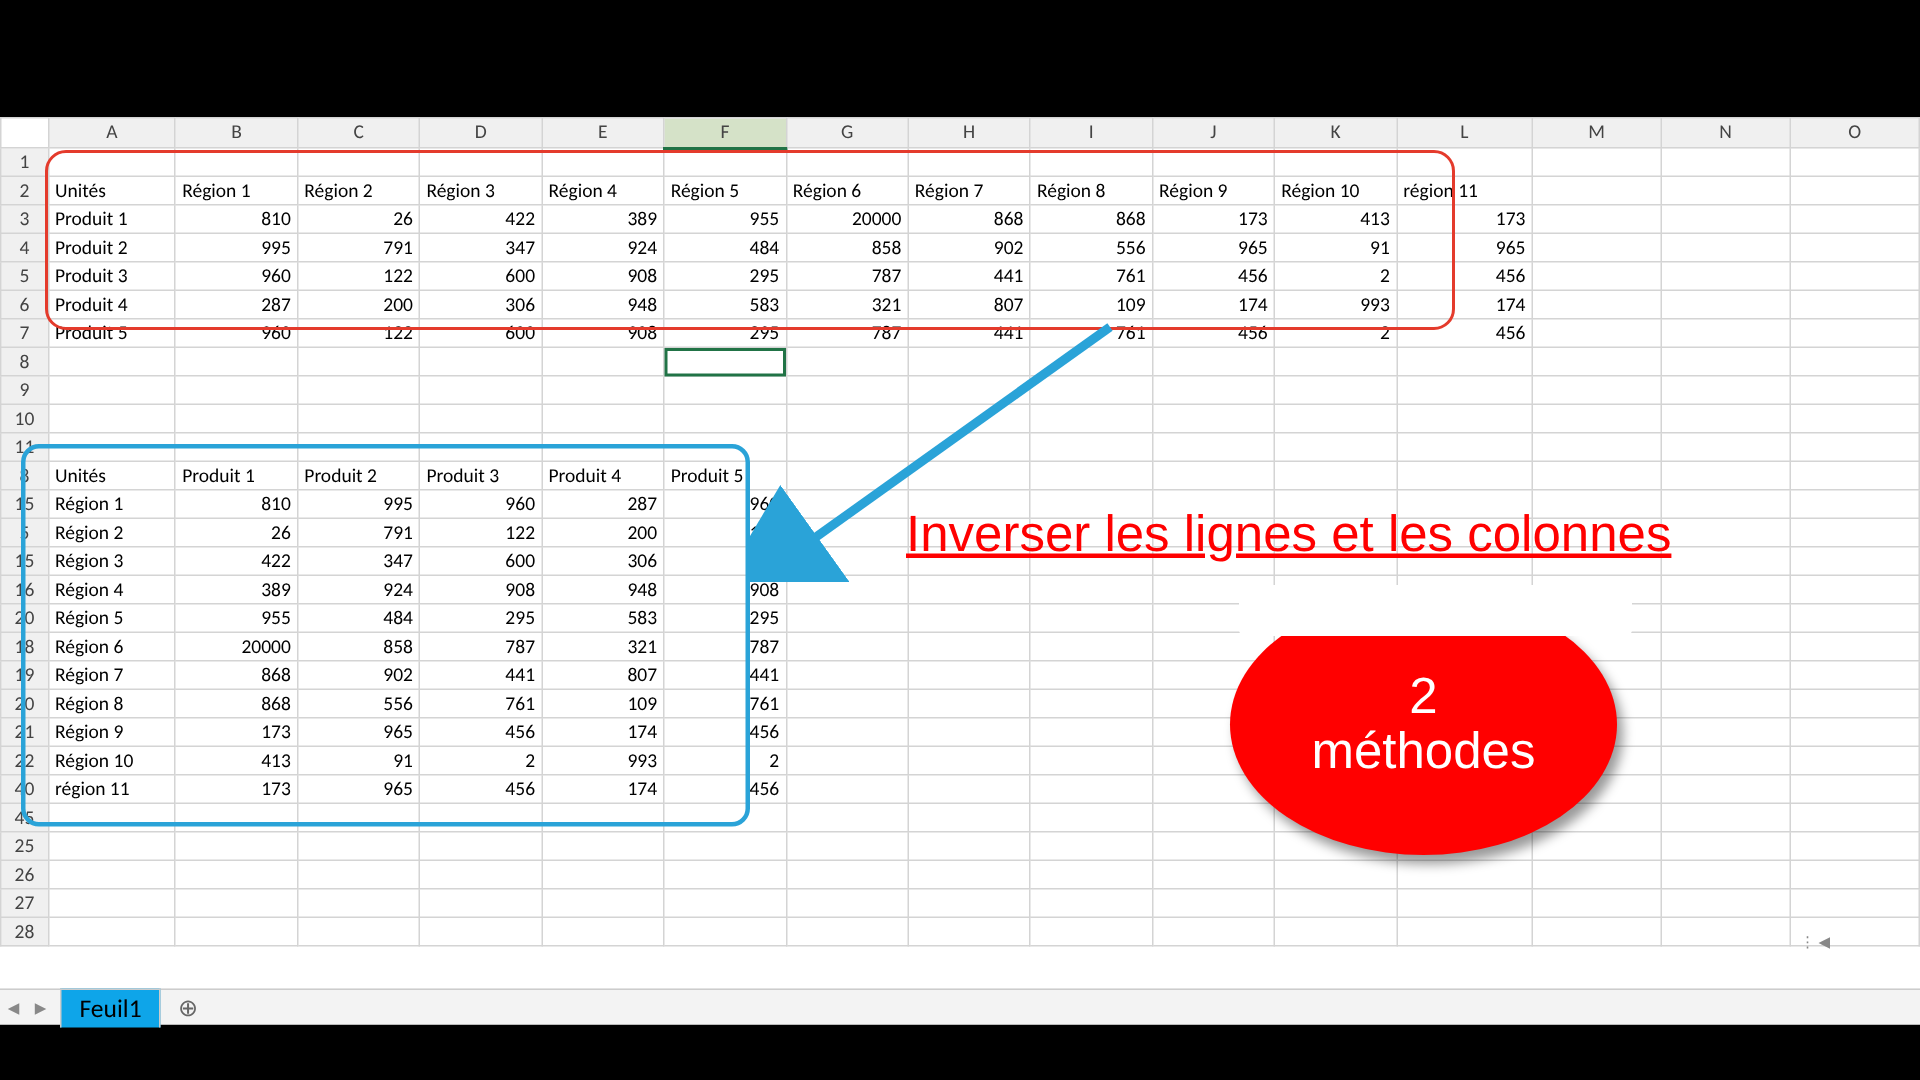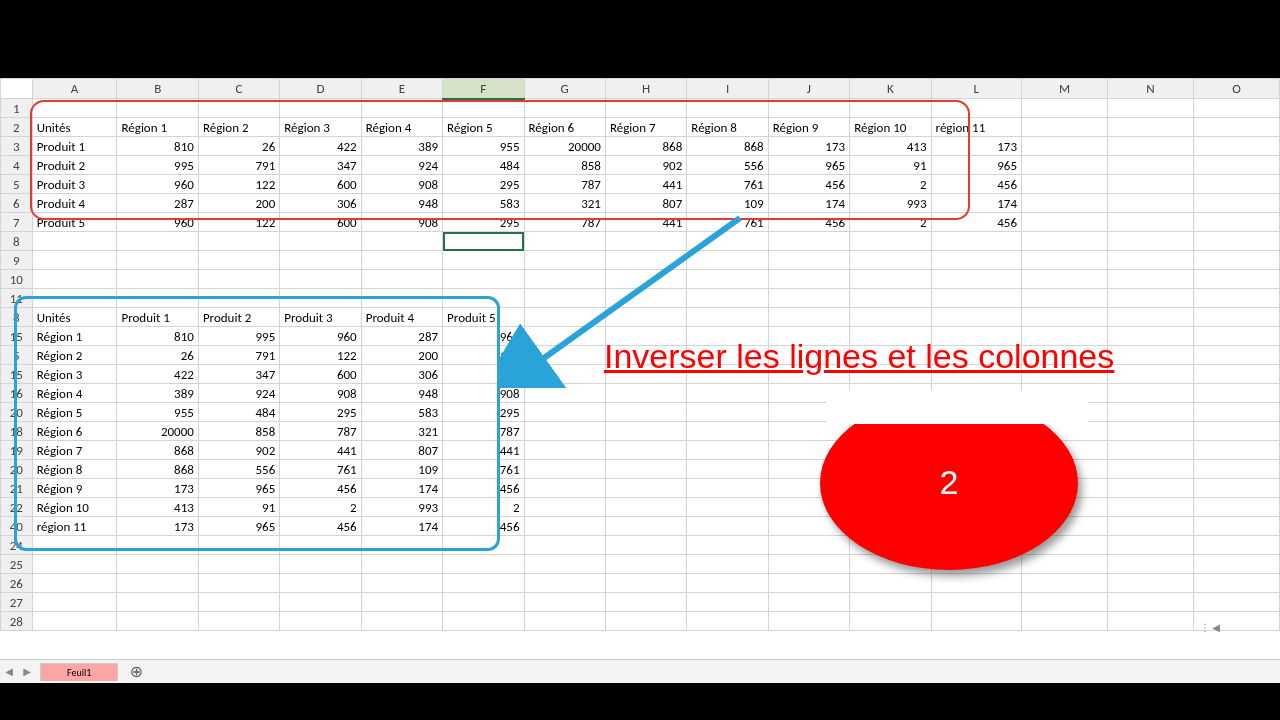--- a/index.html
+++ b/index.html
@@ -132,25 +132,25 @@
     width: 18px;
     height: 22px;
     display: flex;
     align-items: center;
     justify-content: center;
     color: #888;
     font-size: 10px;
     cursor: pointer;
   }
   .tab {
-    background: #fca5a5;
+    background: #0ea5e9;
     border: 1px solid #ccc;
     border-bottom: none;
-    padding: 2px 26px;
-    font-size: 10px;
+    padding: 2px 12px;
+    font-size: 17px;
     margin-left: 4px;
     cursor: pointer;
   }
   .tab-add {
     width: 24px;
     height: 22px;
     display: flex;
     align-items: center;
     justify-content: center;
     color: #666;
@@ -647,21 +647,21 @@
             <td class="cell col-J"></td>
             <td class="cell col-K"></td>
             <td class="cell col-L"></td>
             <td class="cell col-M"></td>
             <td class="cell col-N"></td>
             <td class="cell col-O"></td>
           </tr>
         </tbody>
         <tbody>
           <tr>
-            <td class="rowhead">24</td>
+            <td class="rowhead">45</td>
             <td class="cell col-A"></td>
             <td class="cell col-B"></td>
             <td class="cell col-C"></td>
             <td class="cell col-D"></td>
             <td class="cell col-E"></td>
             <td class="cell col-F"></td>
             <td class="cell col-G"></td>
             <td class="cell col-H"></td>
             <td class="cell col-I"></td>
             <td class="cell col-J"></td>
@@ -764,20 +764,21 @@
           <polygon points="0,0 16,7 0,14" fill="#2aa3d8"></polygon>
         </marker>
       </defs>
       <line x1="240" y1="10" x2="30" y2="160" stroke="#2aa3d8" stroke-width="6" marker-end="url(#ah)"></line>
     </svg>
 
     <div class="title-text" style="left:604px; top:258px; width:560px;text-decoration:underline;">Inverser les lignes et les colonnes</div>
 
     <div class="ellipse" style="left:820px; top:318px; width:258px; height:174px;">
       <div>2</div>
+      <div>méthodes</div>
     </div>
     <div class="white-patch" style="left:826px; top:312px; width:262px; height:34px; border-radius:4px;"></div>
 
     <div class="hscroll-dots">⋮ ◀</div>
   </div>
 
   <div class="sheet-tabs">
     <div class="tab-nav-btn">◀</div>
     <div class="tab-nav-btn">▶</div>
     <div class="tab">Feuil1</div>

